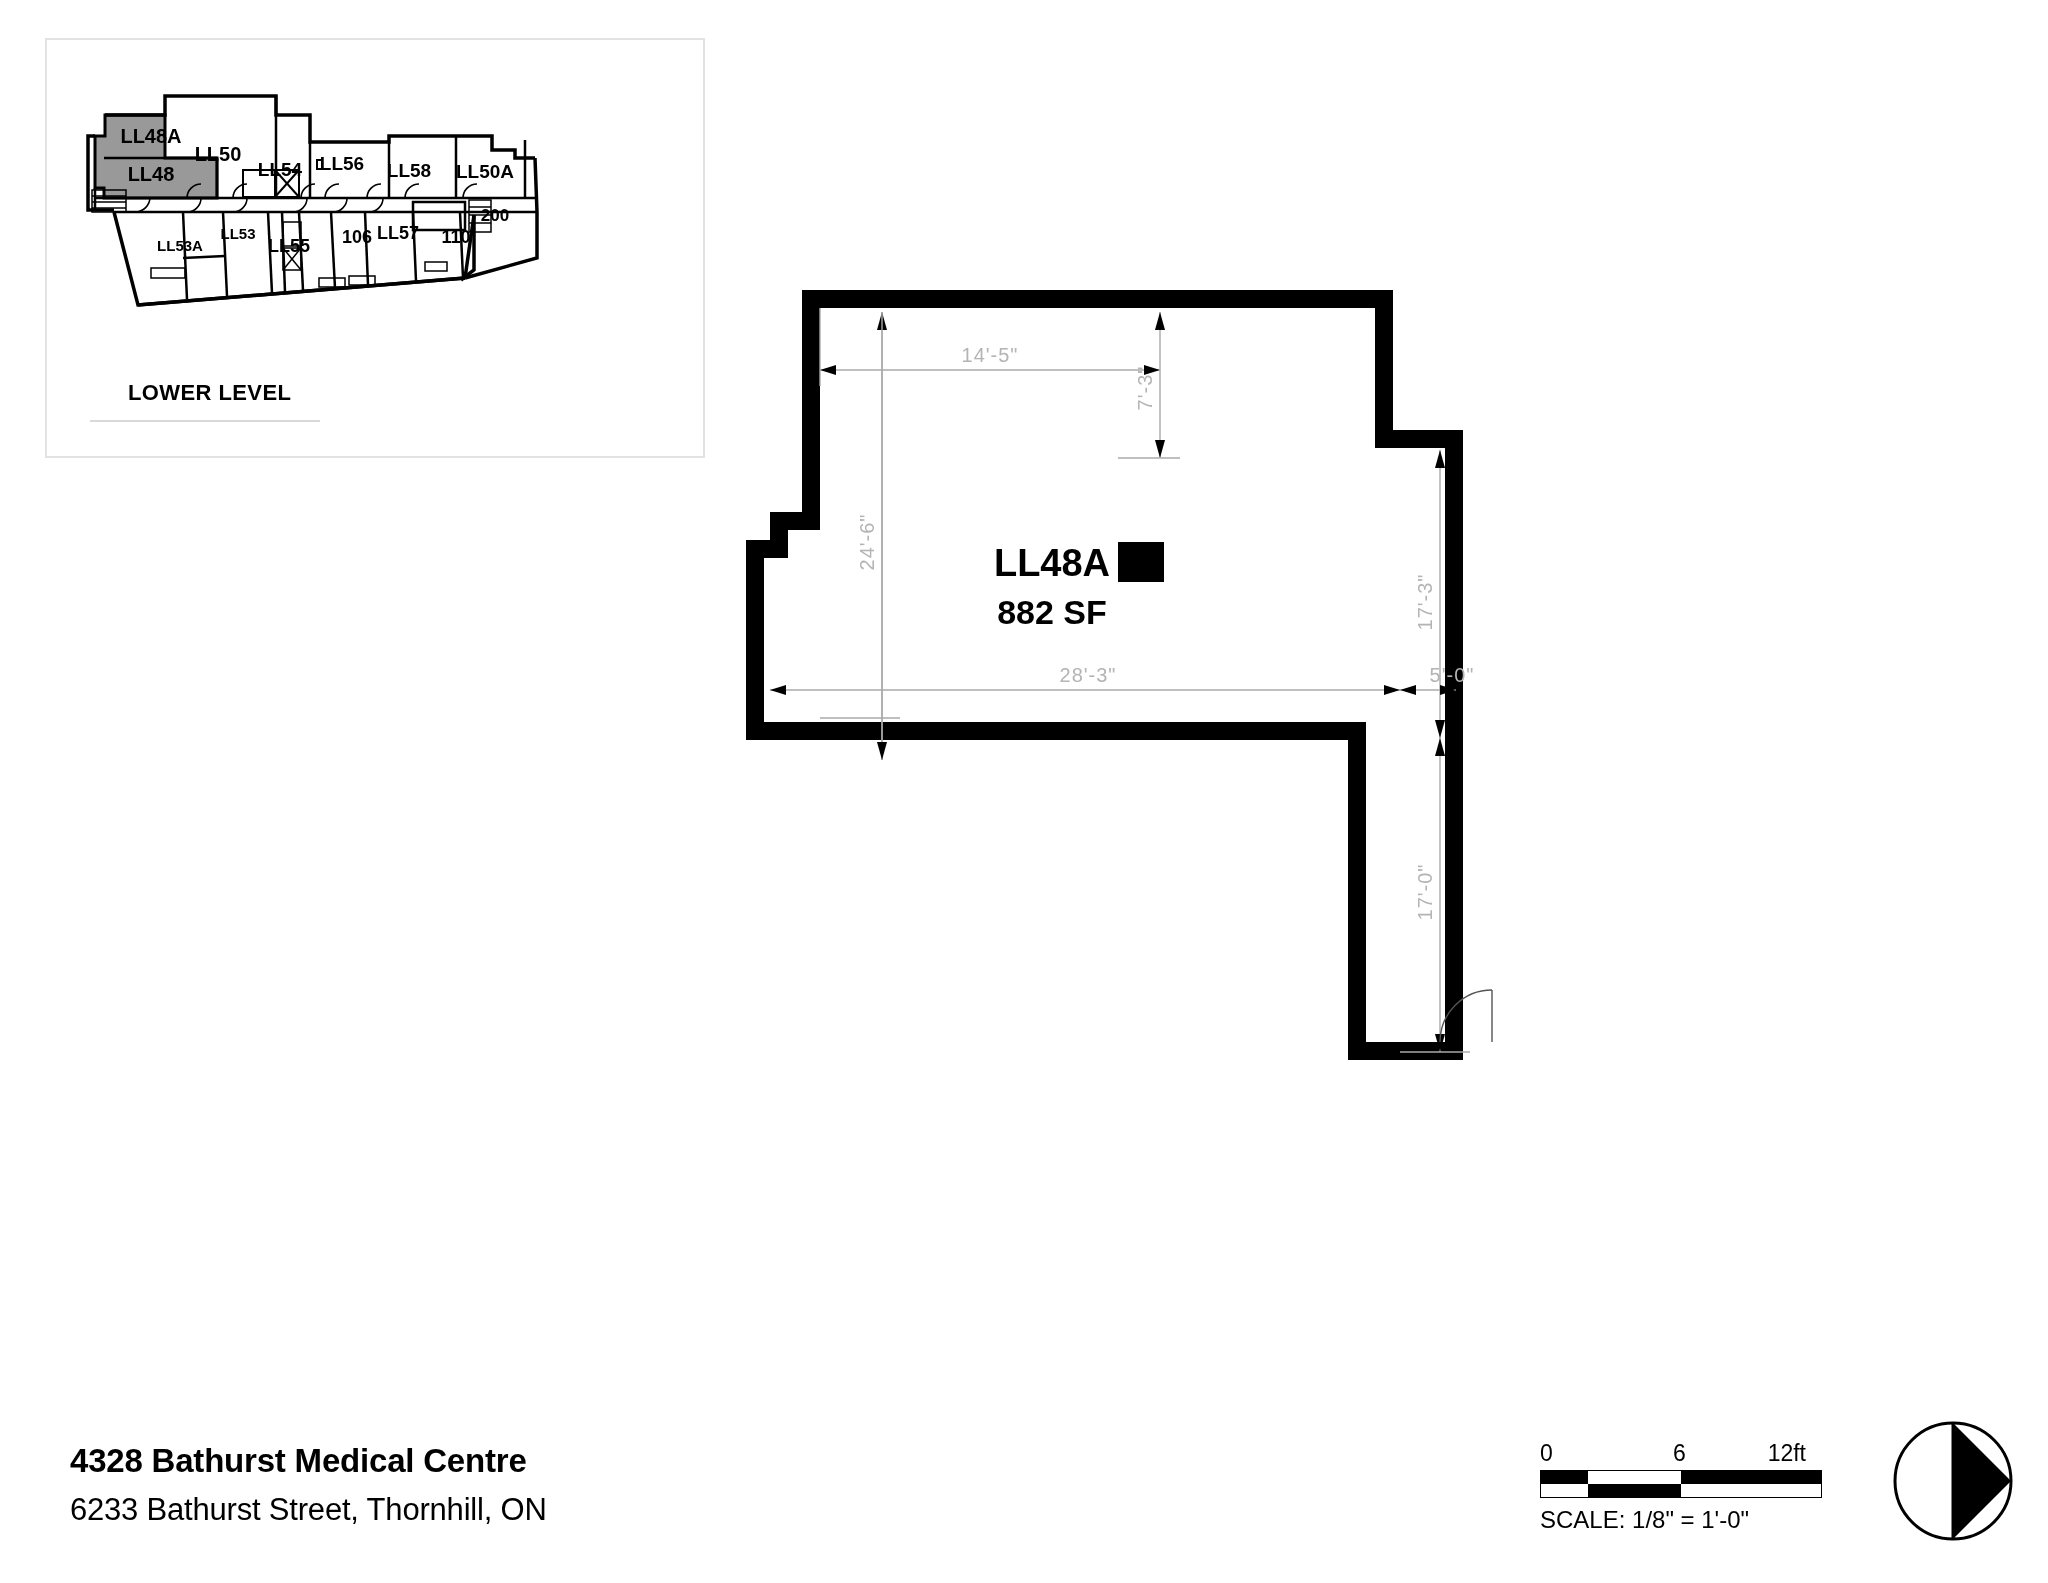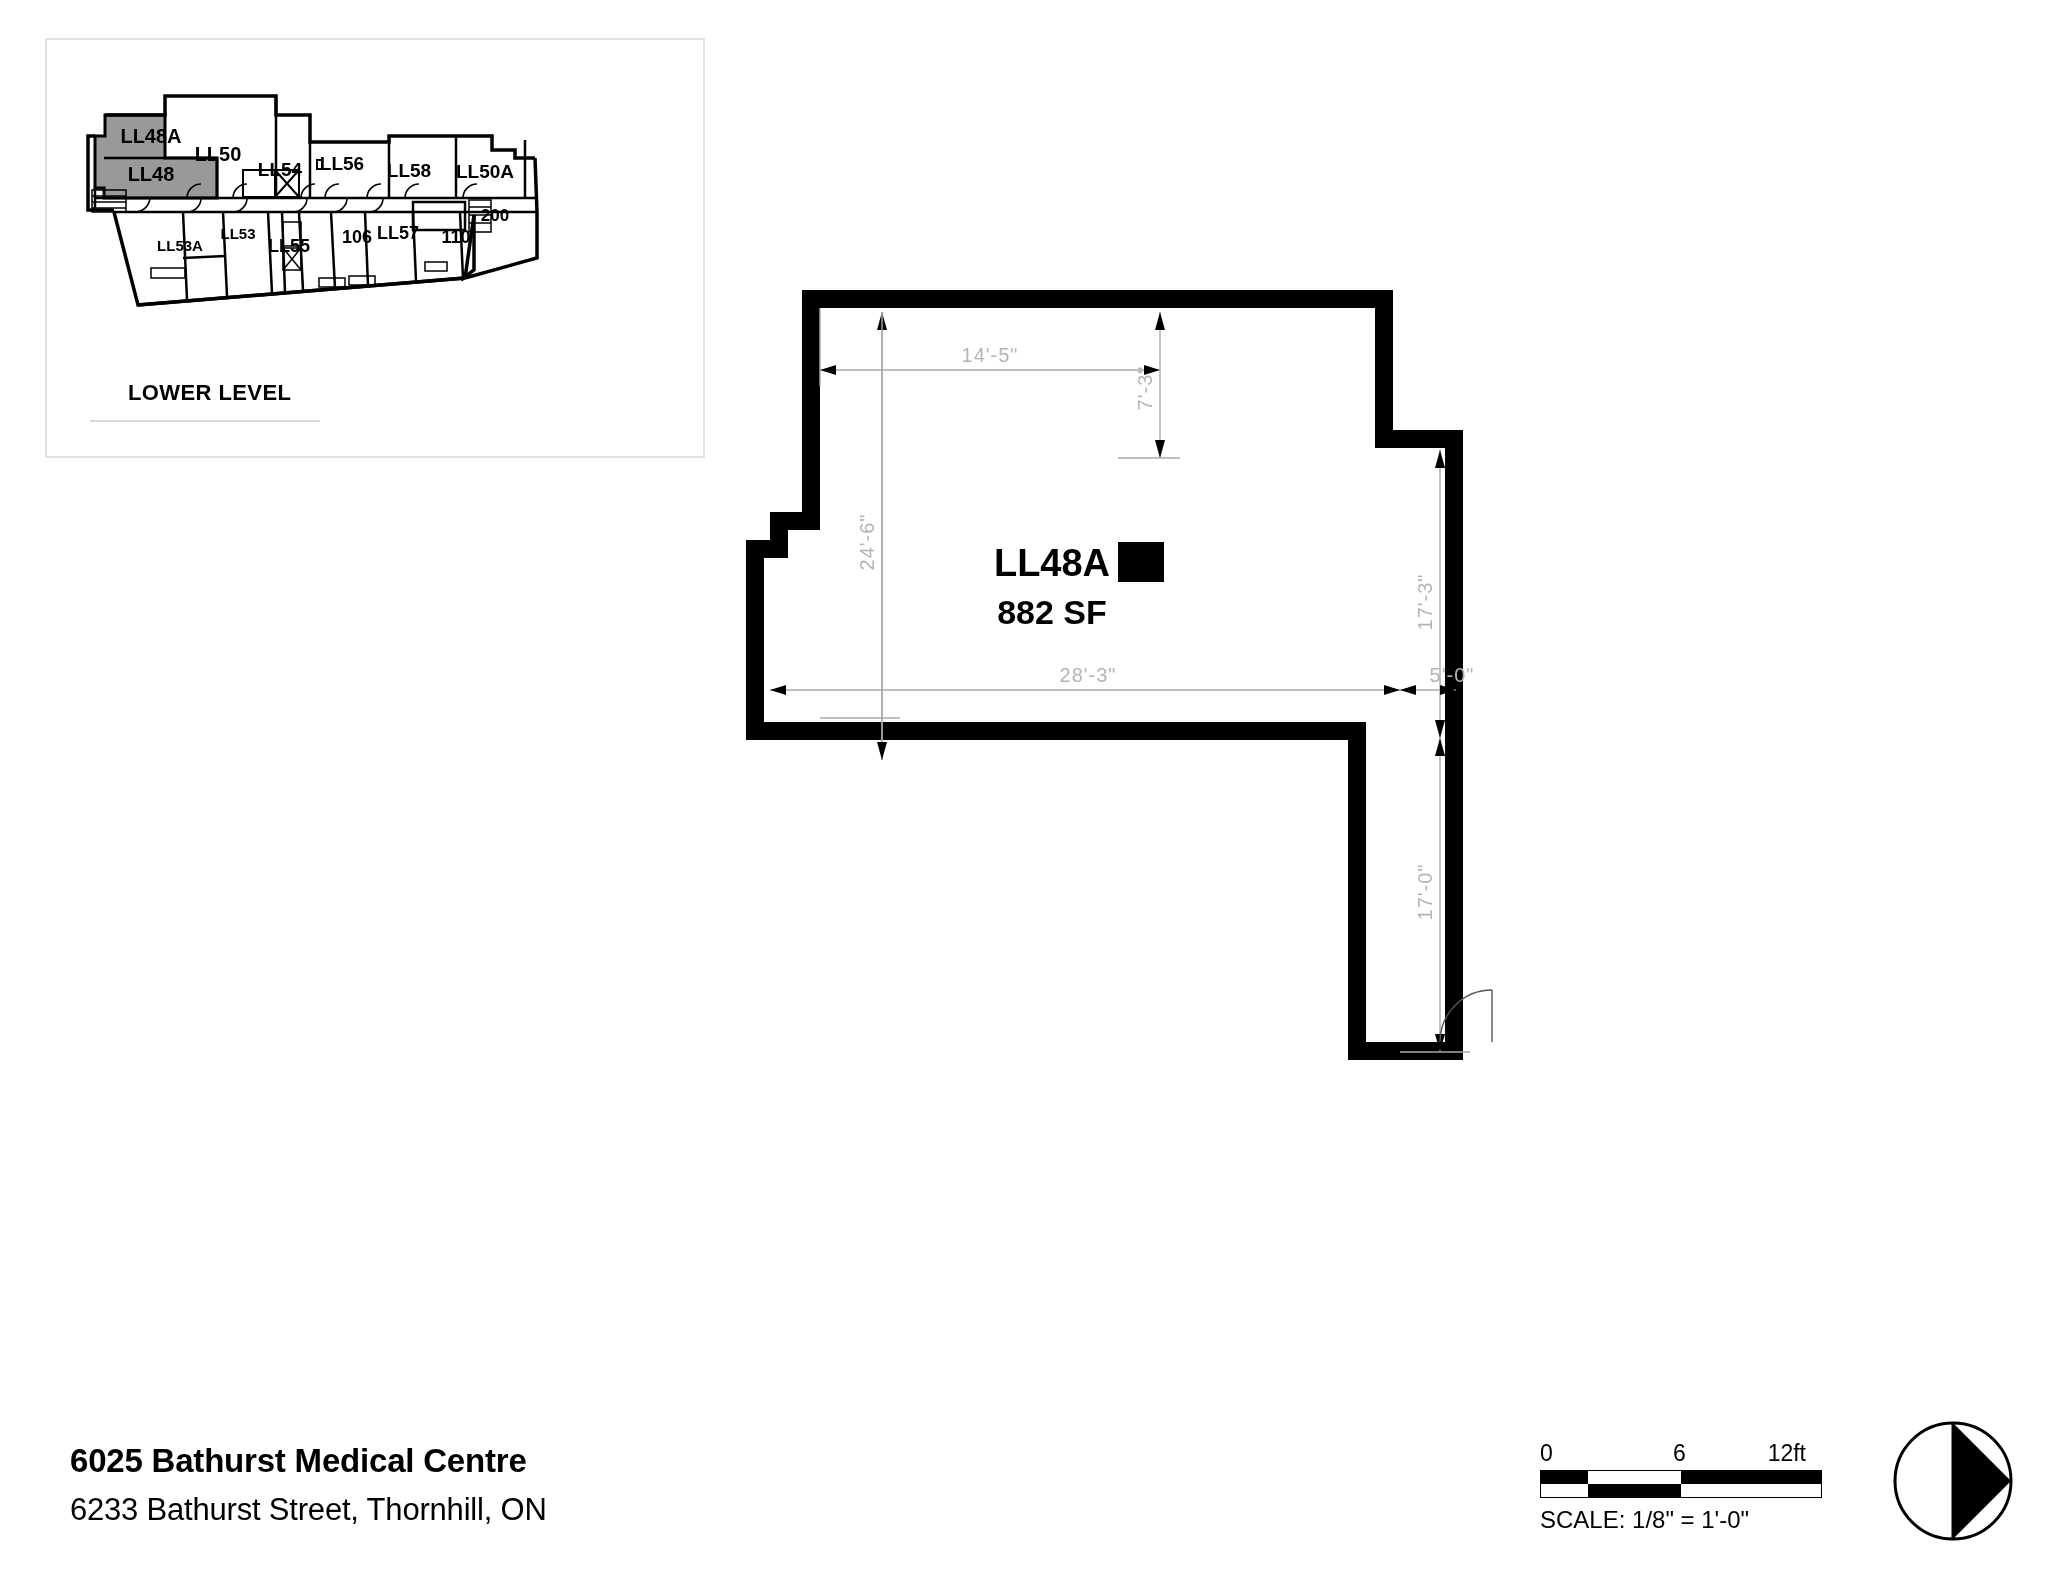--- a/index.html
+++ b/index.html
@@ -390,21 +390,21 @@
       <line x1="752" y1="700" x2="752" y2="752"></line>
     </g>
 
     <rect x="378" y="252" width="46" height="40" fill="#000000"></rect>
 
     <text class="room-name" x="312" y="286" font-size="38" text-anchor="middle">LL48A</text>
     <text class="room-name" x="312" y="334" font-size="34" font-weight="normal" text-anchor="middle">882 SF</text>
   </svg>
 </div>
 
-<div id="footer-title">6025 Bathurst Medical Centre</div>
+<div id="footer-title">4328 Bathurst Medical Centre</div>
 <div id="footer-subtitle">6233 Bathurst Street, Thornhill, ON</div>
 
 <div id="scalebar-block">
   <div class="sb-labels">
     <span class="sb-label" style="left:0px;">0</span>
     <span class="sb-label" style="left:133px;">6</span>
     <span class="sb-label" style="right:16px;margin-left:33px;">12ft</span>
   </div>
   <div class="sb-bars">
     <div class="sb-seg" style="left:0px;   top:0px;  width:47px;  height:13px;"></div>

